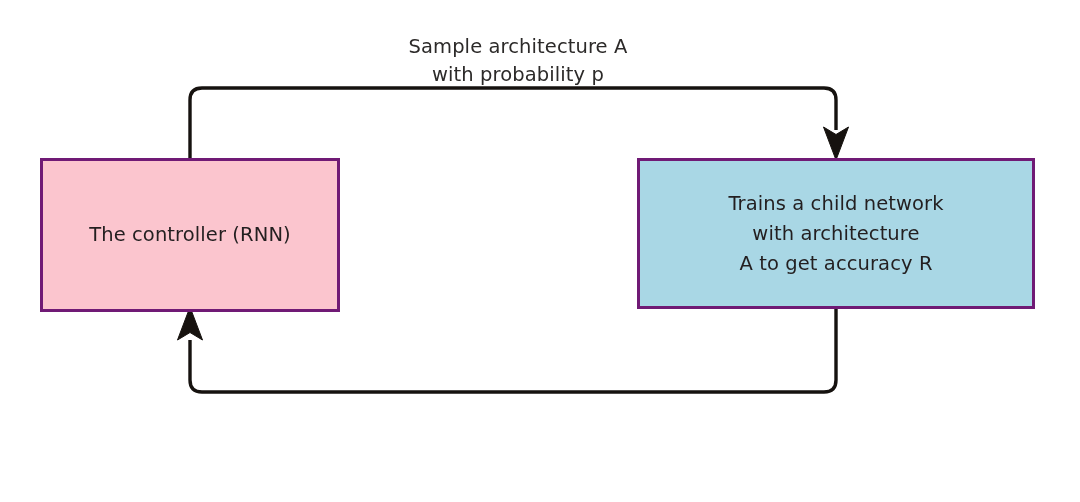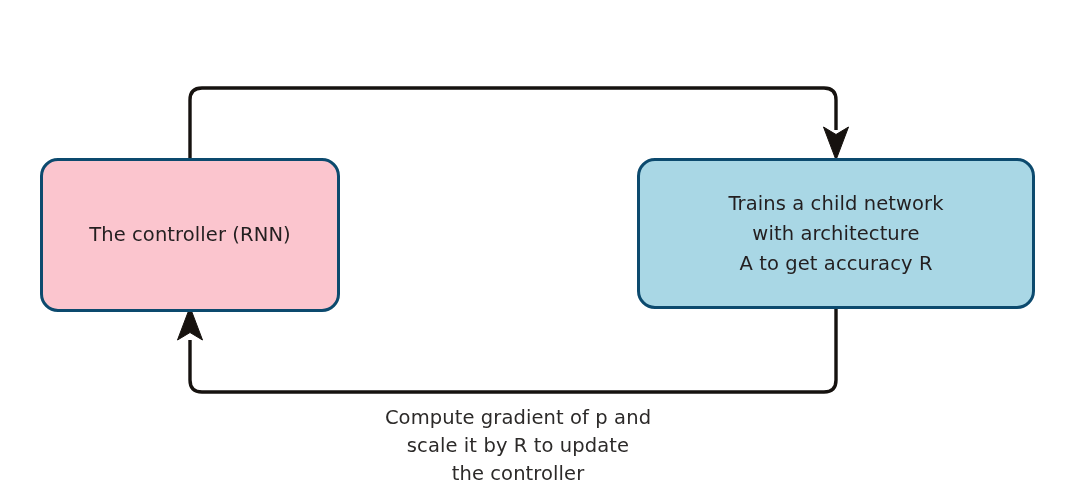--- a/index.html
+++ b/index.html
@@ -23,22 +23,22 @@
     position: absolute;
     left: 0;
     top: 0;
     width: 1080px;
     height: 502px;
   }
 
   .node-box {
     position: absolute;
     box-sizing: border-box;
-    border: 3px solid #0c4a6e;
-    border-radius: 18px;
+    border: 3px solid #701a75;
+    border-radius: 0;
     display: flex;
     align-items: center;
     justify-content: center;
     text-align: center;
     color: #231f20;
     font-size: 19.5px;
     line-height: 30px;
     letter-spacing: 0.1px;
     z-index: 2;
   }
@@ -99,18 +99,17 @@
   <div class="node-box" id="controller-node">
     <span class="node-text">The controller (RNN)</span>
   </div>
 
   <div class="node-box" id="child-network-node">
     <span class="node-text">Trains a child network
 with architecture
 A to get accuracy R</span>
   </div>
 
+  <div class="edge-label" id="sample-edge-label">Sample architecture A
+with probability p</div>
 
-  <div class="edge-label" id="gradient-edge-label">Compute gradient of p and
-scale it by R to update
-the controller</div>
 
 </div>
 
 </body></html>

